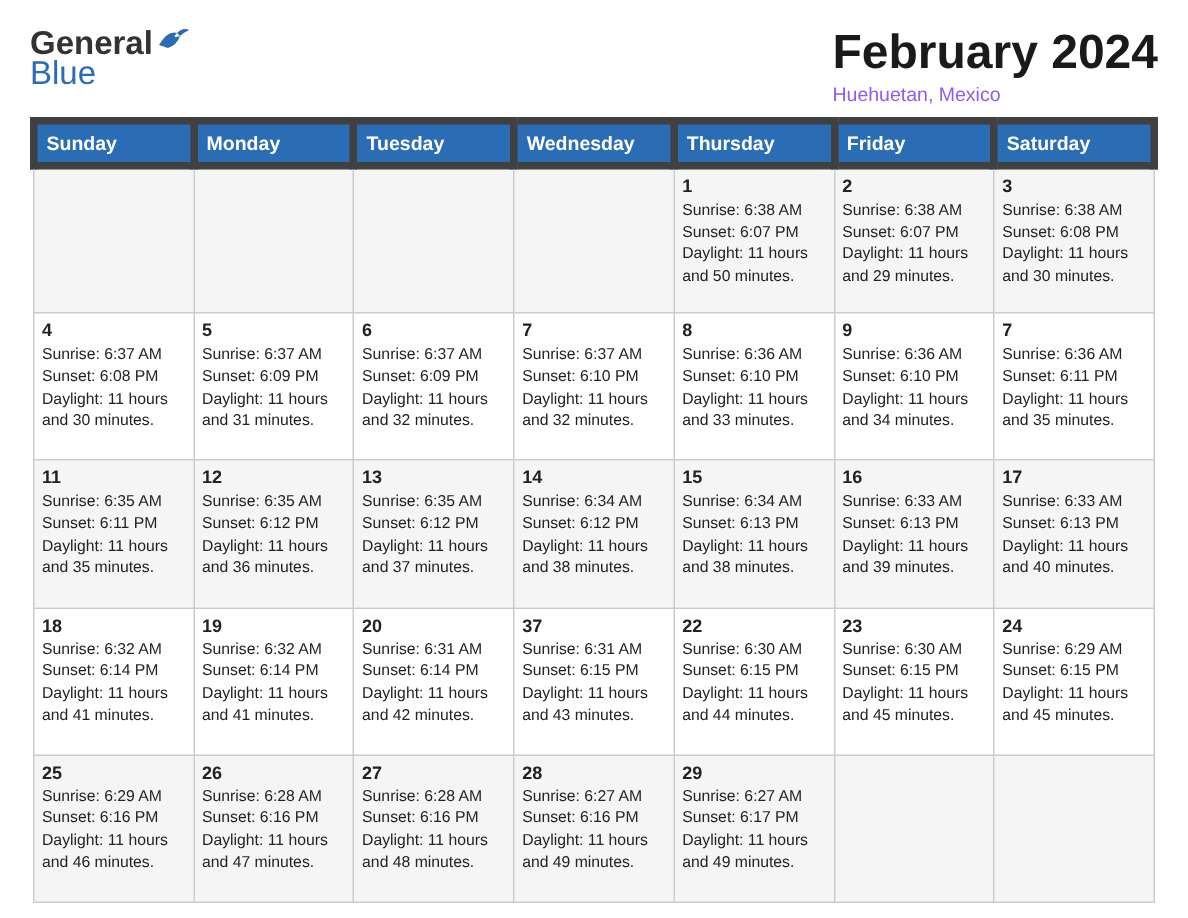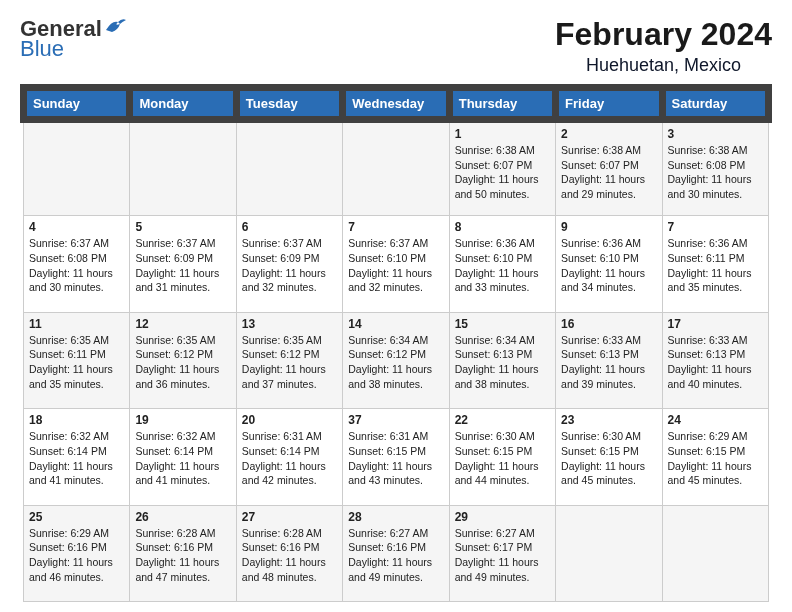--- a/index.html
+++ b/index.html
@@ -23,50 +23,50 @@
       align-items: flex-start;
       margin-bottom: 8px;
       gap: 48px;
     }
     .logo {
       display: flex;
       flex-direction: column;
       align-items: flex-start;
     }
     .title-section {
-      text-align: center;
+      text-align: left;
     }
     .month-year {
       font-size: 32px;
       font-weight: bold;
       color: #1a1a1a;
     }
     .location {
-      font-size: 18px;
-      color: #0f172a;
+      font-size: 13px;
+      color: #8b5cf6;
       margin-top: 2px;
     }
     .calendar {
       flex: 1;
       display: flex;
       flex-direction: column;
     }
     table {
       width: 100%;
       border-collapse: collapse;
       flex: 1;
     }
     thead th {
       background-color: #2a6db5;
       color: #fff;
       font-size: 13px;
       font-weight: bold;
       padding: 5px 6px;
       text-align: left;
-      border: 7px solid #404040;
+      border: 5px solid #404040;
     }
     tbody td {
       border: 1px solid #ccc;
       vertical-align: top;
       padding: 4px 5px;
       font-size: 10.5px;
       color: #222;
       width: calc(100% / 7);
       height: 88px;
     }

